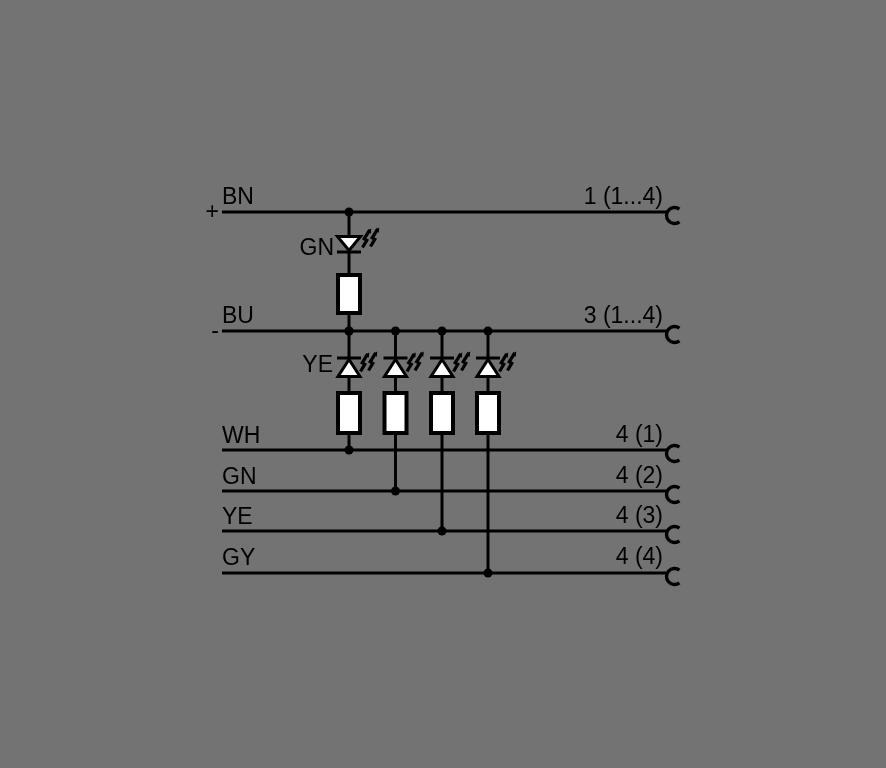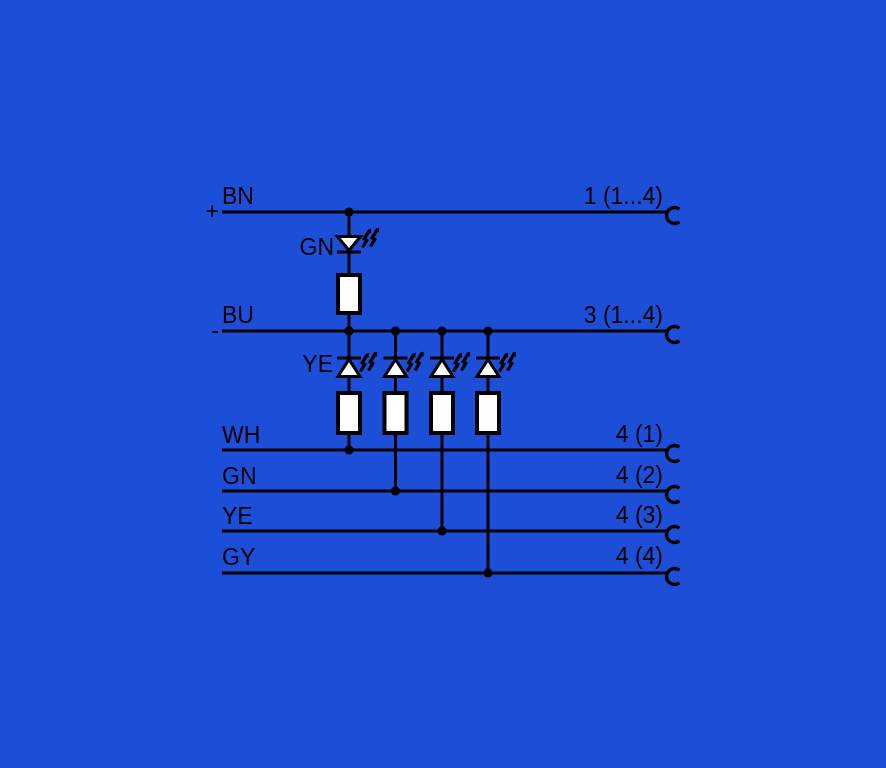--- a/index.html
+++ b/index.html
@@ -7,21 +7,21 @@
     padding: 0;
     width: 886px;
     height: 768px;
     background: #ffffff;
     overflow: hidden;
   }
   .stage {
     position: relative;
     width: 886px;
     height: 768px;
-    background: #1d4ed8;
+    background: #737373;
   }
   svg { display: block; }
   .w   { stroke: #000; stroke-width: 3; fill: none; }
   .sym { stroke: #000; stroke-width: 3; fill: #fff; stroke-linejoin: miter; }
   .res { stroke: #000; stroke-width: 4; fill: #fff; }
   .dot { fill: #000; stroke: none; }
   .sock { stroke: #000; stroke-width: 3.4; fill: none; }
   .boltline { fill: none; stroke: #000; stroke-width: 3.2; stroke-linejoin: miter; }
   .boltfill { fill: #000; stroke: none; }
   .lbl {

